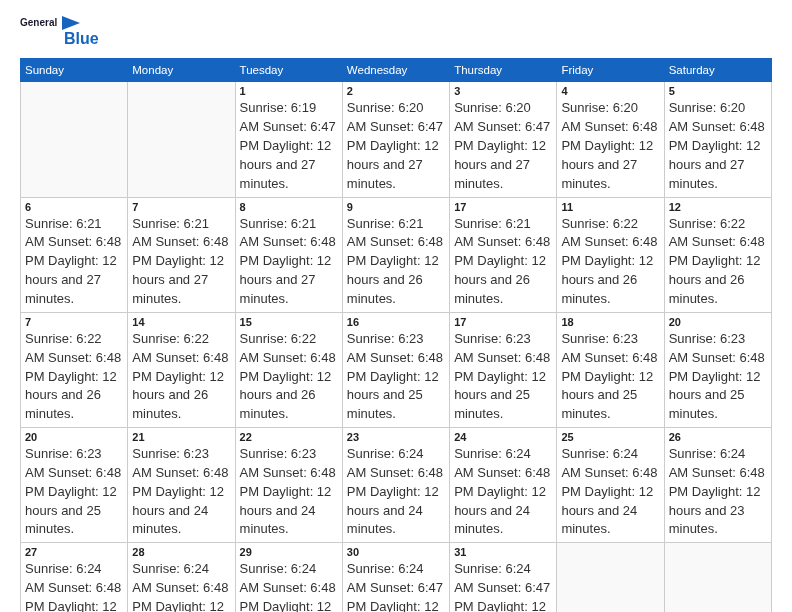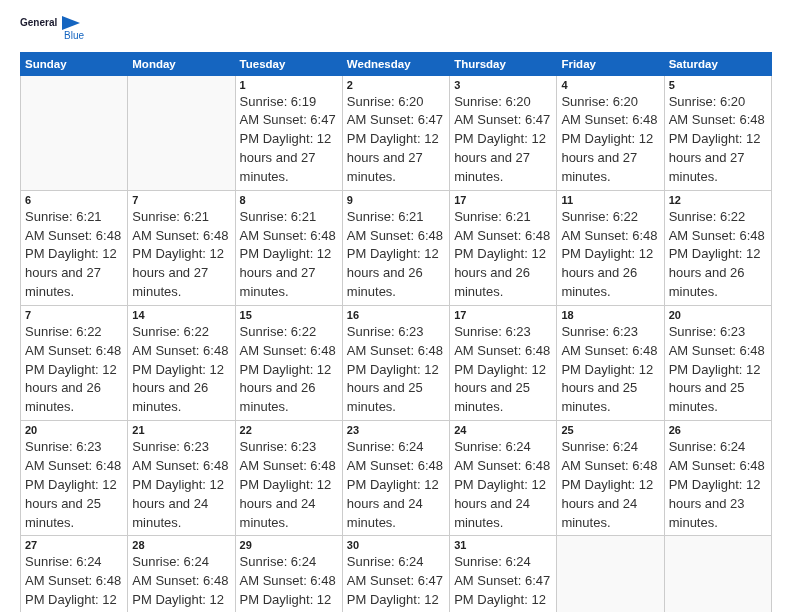--- a/index.html
+++ b/index.html
@@ -45,21 +45,21 @@
       flex: 1;
       border: 1px solid #ccc;
       border-collapse: collapse;
       width: 100%;
       table-layout: fixed;
     }
     .calendar th {
       background: #1565c0;
       color: #fff;
       font-size: 11.5px;
-      font-weight: bold;
+      font-weight: normal;
       padding: 5px 4px;
       text-align: left;
       border: 1px solid #1565c0;
     }
     .calendar td {
       border: 1px solid #ccc;
       vertical-align: top;
       padding: 3px 4px;
       font-size: 9.5px;
       color: #333;
@@ -89,21 +89,21 @@
 
 <div class="page">
   <div class="header">
     <div class="logo">
     <div style="line-height:1.15;">
       <div style="font-size:10px;font-weight:bold;color:#1a1a2e;">General
         <svg width="18" height="14" viewBox="0 0 18 14" style="display:inline-block;vertical-align:middle;margin-left:2px;">
           <polygon points="0,0 18,7 0,14" fill="#1565c0"></polygon>
         </svg>
       </div>
-      <div style="font-size:10px;font-weight:normal;color:#1565c0;padding-left:44px;">Blue</div>
+      <div style="font-size:16px;font-weight:bold;color:#1565c0;padding-left:44px;">Blue</div>
     </div>
   </div>
     <div class="title-block">
       <div class="month-title"></div>
       <div class="location"></div>
     </div>
   </div>
 
   <table class="calendar" id="cal-table">
     <thead id="cal-head">

